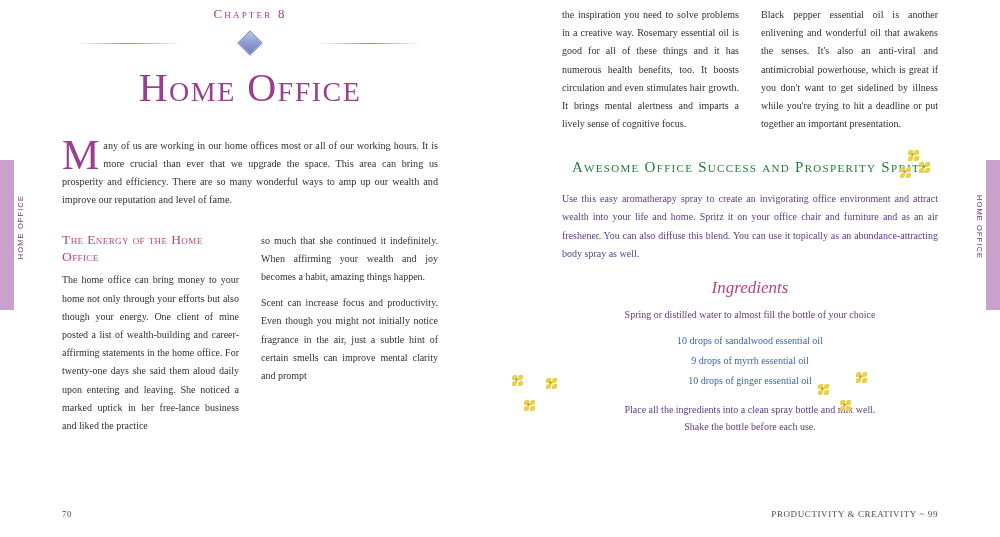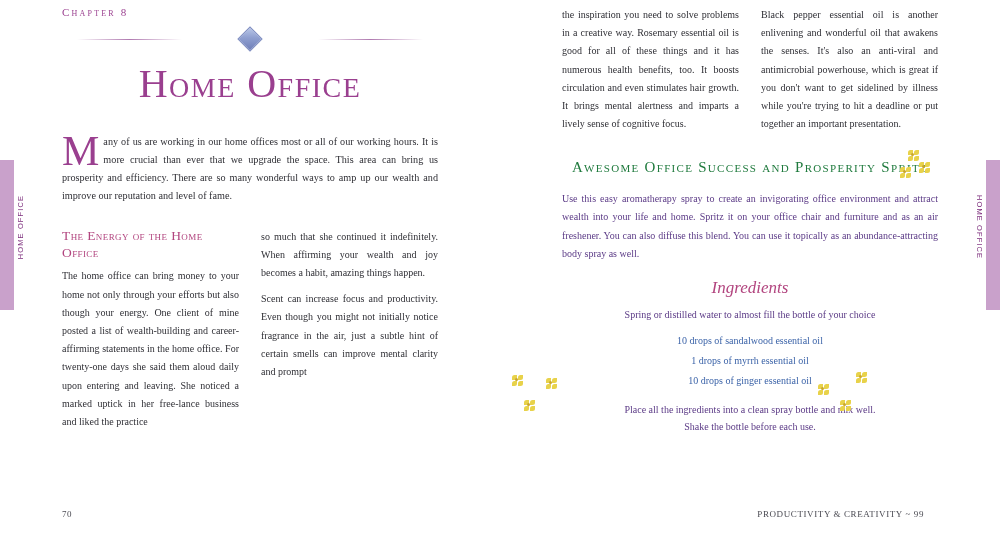--- a/index.html
+++ b/index.html
@@ -44,22 +44,23 @@
   
   .page {
     position: relative;
     height: 537px;
   }
   .page.left { width: 500px; padding: 0 62px 0 62px; }
   .page.right { width: 500px; padding: 0 62px 0 62px; }
 
   
   .chapter-label {
+    text-align: center;
     margin-top: 6px;
-    font-size: 11px;
+    font-size: 13px;
     letter-spacing: 2.2px;
     color: #9a3f8f;
     font-variant: small-caps;
     font-family: "Liberation Serif", serif;
   }
   .ornament {
     position: relative;
     height: 30px;
     margin-top: 6px;
   }
@@ -227,21 +228,21 @@
   
   .folio {
     position: absolute;
     bottom: 18px;
     font-family: "Liberation Serif", serif;
     font-size: 9px;
     color: #4a4a52;
     letter-spacing: 0.6px;
   }
   .folio.left { left: 62px; }
-  .folio.right { right: 76px; }
+  .folio.right { right: 62px; }
 </style>
 </head>
 <body>
 
 <div class="spread">
 
   <div class="edge-tab left"></div>
   <div class="edge-label left">HOME OFFICE</div>
 
   <div class="edge-tab right"></div>
@@ -291,21 +292,21 @@
     <h2 class="recipe-title">Awesome Office Success and Prosperity Spritz</h2>
 
     <p class="recipe-intro">Use this easy aromatherapy spray to create an invigorating office environment and attract wealth into your life and home. Spritz it on your office chair and furniture and as an air freshener. You can also diffuse this blend. You can use it topically as an abundance-attracting body spray as well.</p>
 
     <h4 class="ingredients-head">Ingredients</h4>
 
     <p class="center-line">Spring or distilled water to almost fill the bottle of your choice</p>
 
     <ul class="ingredients">
       <li>10 drops of sandalwood essential oil</li>
-      <li>1 drops of myrrh essential oil</li>
+      <li>9 drops of myrrh essential oil</li>
       <li>10 drops of ginger essential oil</li>
     </ul>
 
     <p class="closing">Place all the ingredients into a clean spray bottle and mix well.</p>
     <p class="closing" style="margin-top:0;">Shake the bottle before each use.</p>
 
     <div class="flower" style="left:408px; top:150px;">
       <span class="petal" style="left:0;top:0;"></span>
       <span class="petal" style="left:6px;top:0;"></span>
       <span class="petal" style="left:0;top:6px;"></span>

